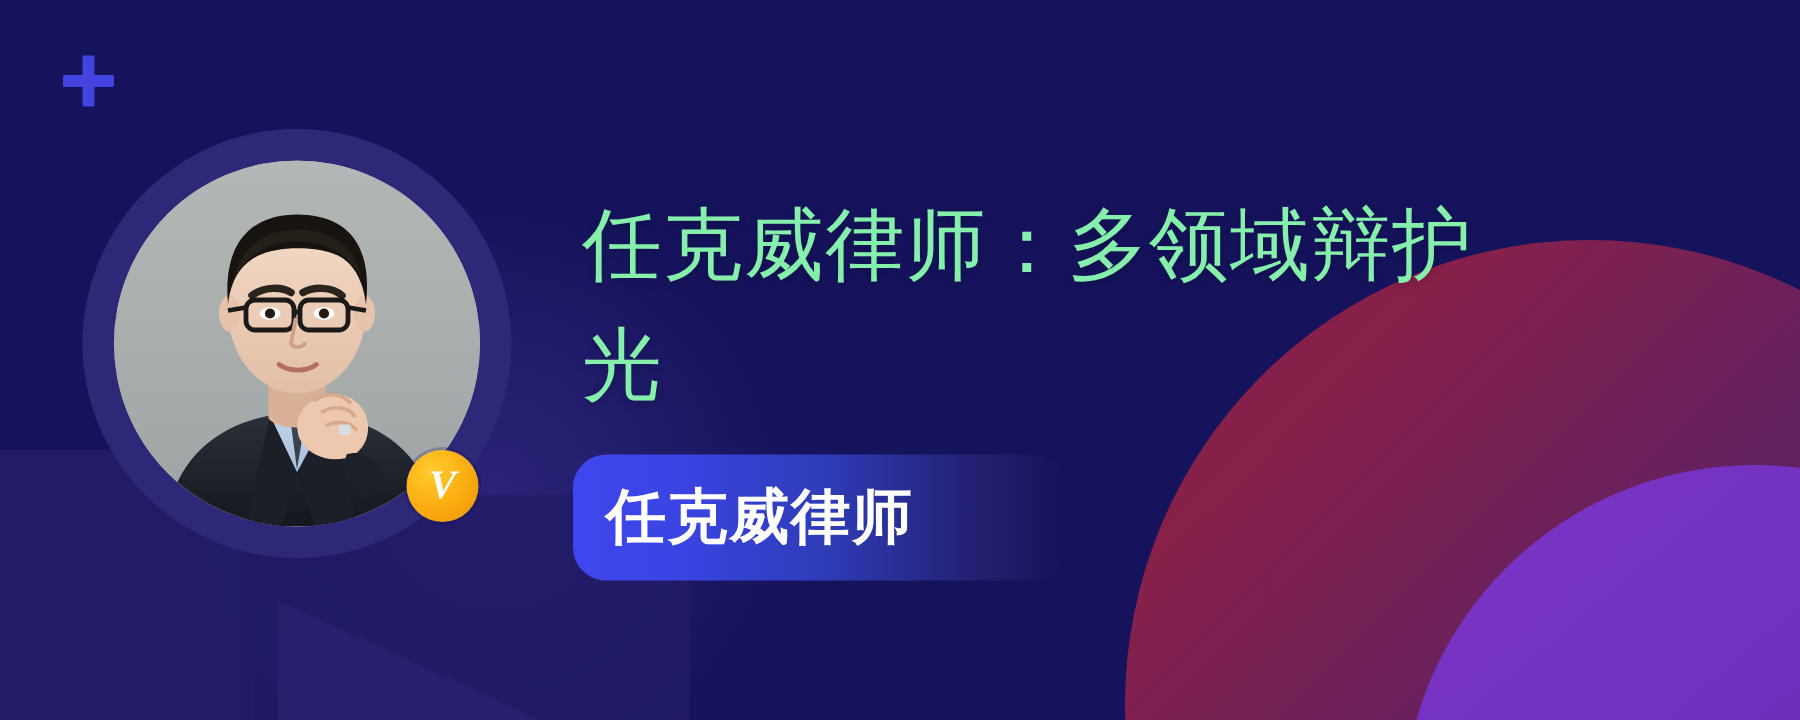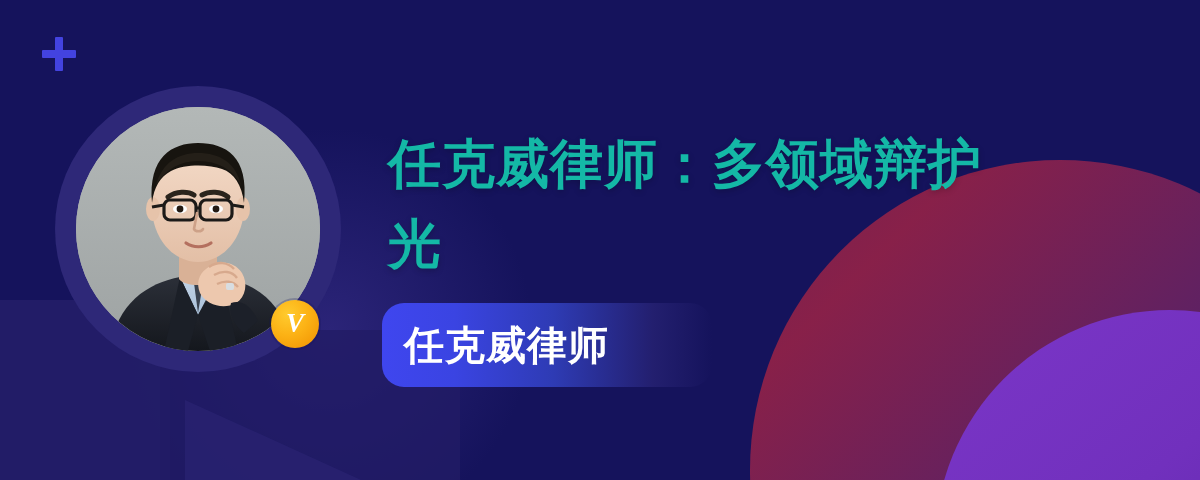--- a/index.html
+++ b/index.html
@@ -128,23 +128,23 @@
   }
 
   
   .headline{
     position:absolute;
     left:388px; top:124px;
     width:700px;
   }
   .headline-line{
     display:block;
-    color:#14b8a6;
+    color:#86efac;
     font-size:53px;
-    font-weight:700;
+    font-weight:400;
     line-height:80px;
     letter-spacing:1px;
     white-space:nowrap;
     text-shadow:0 2px 6px rgba(0,0,0,.22);
   }
 
   
   .name-pill{
     position:absolute;
     left:382px; top:303px;

